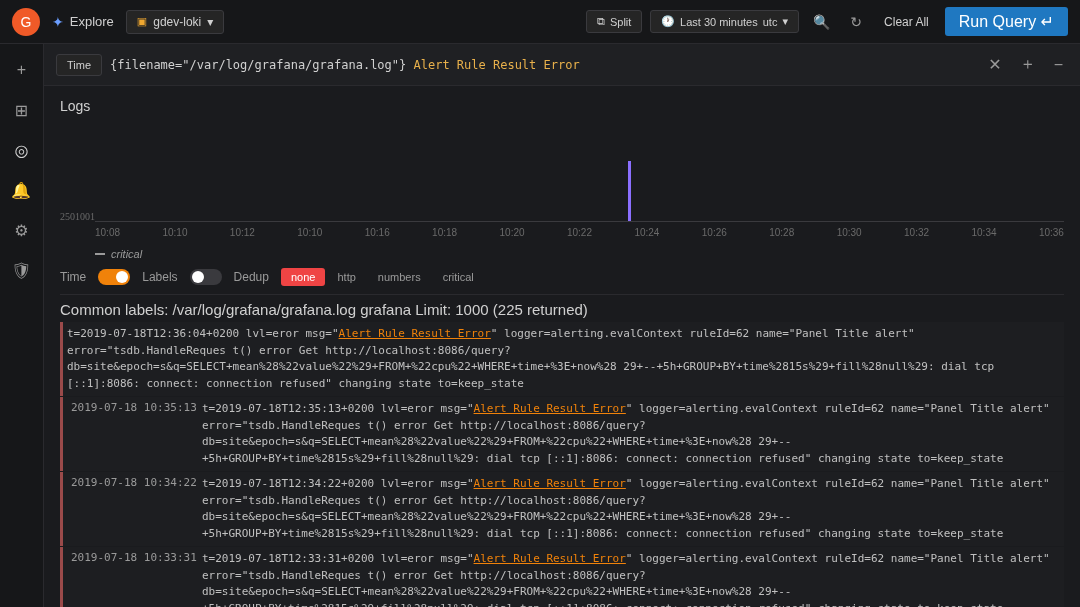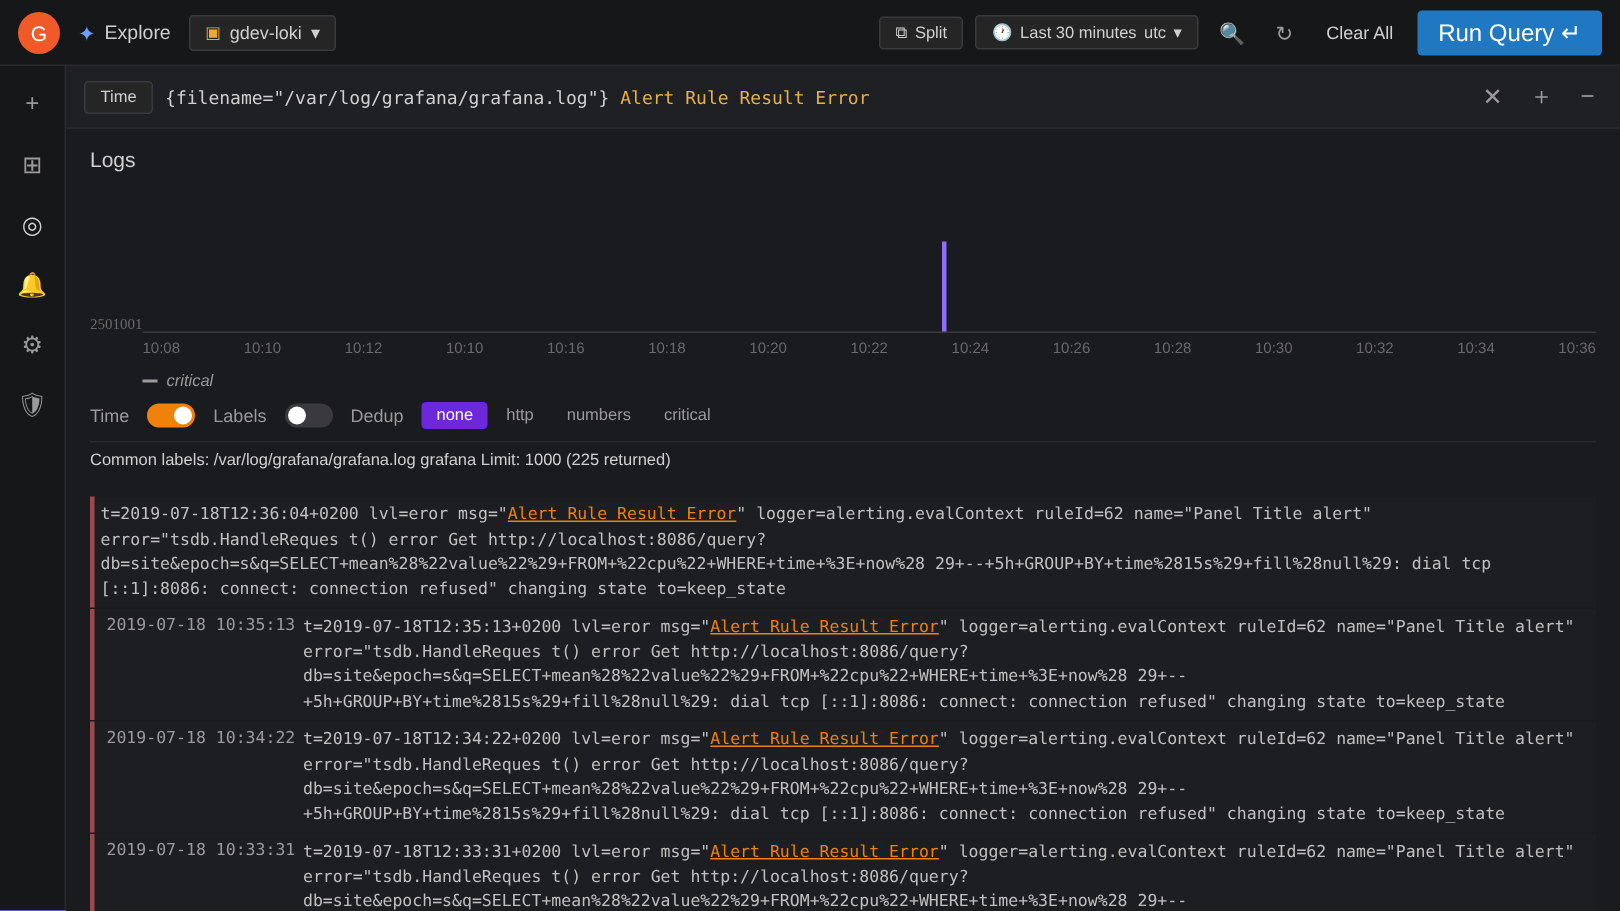--- a/index.html
+++ b/index.html
@@ -324,28 +324,28 @@
     .dedup-option {
       padding: 3px 10px;
       border-radius: 3px;
       font-size: 11px;
       cursor: pointer;
       color: #9a9a9a;
       background: transparent;
       border: none;
     }
     .dedup-option.active {
-      background: #6d28d9;
+      background: #ef4444;
       color: white;
     }
     
     .common-labels {
-      font-size: 11px;
-      color: #9a9a9a;
-      margin-bottom: 18px;
+      font-size: 15px;
+      color: #9a9a9a;
+      margin-bottom: 4px;
     }
     .common-labels span {
       color: #d0d0d0;
     }
     
     .log-entries {
       font-family: monospace;
       font-size: 11px;
     }
     .log-entry {

